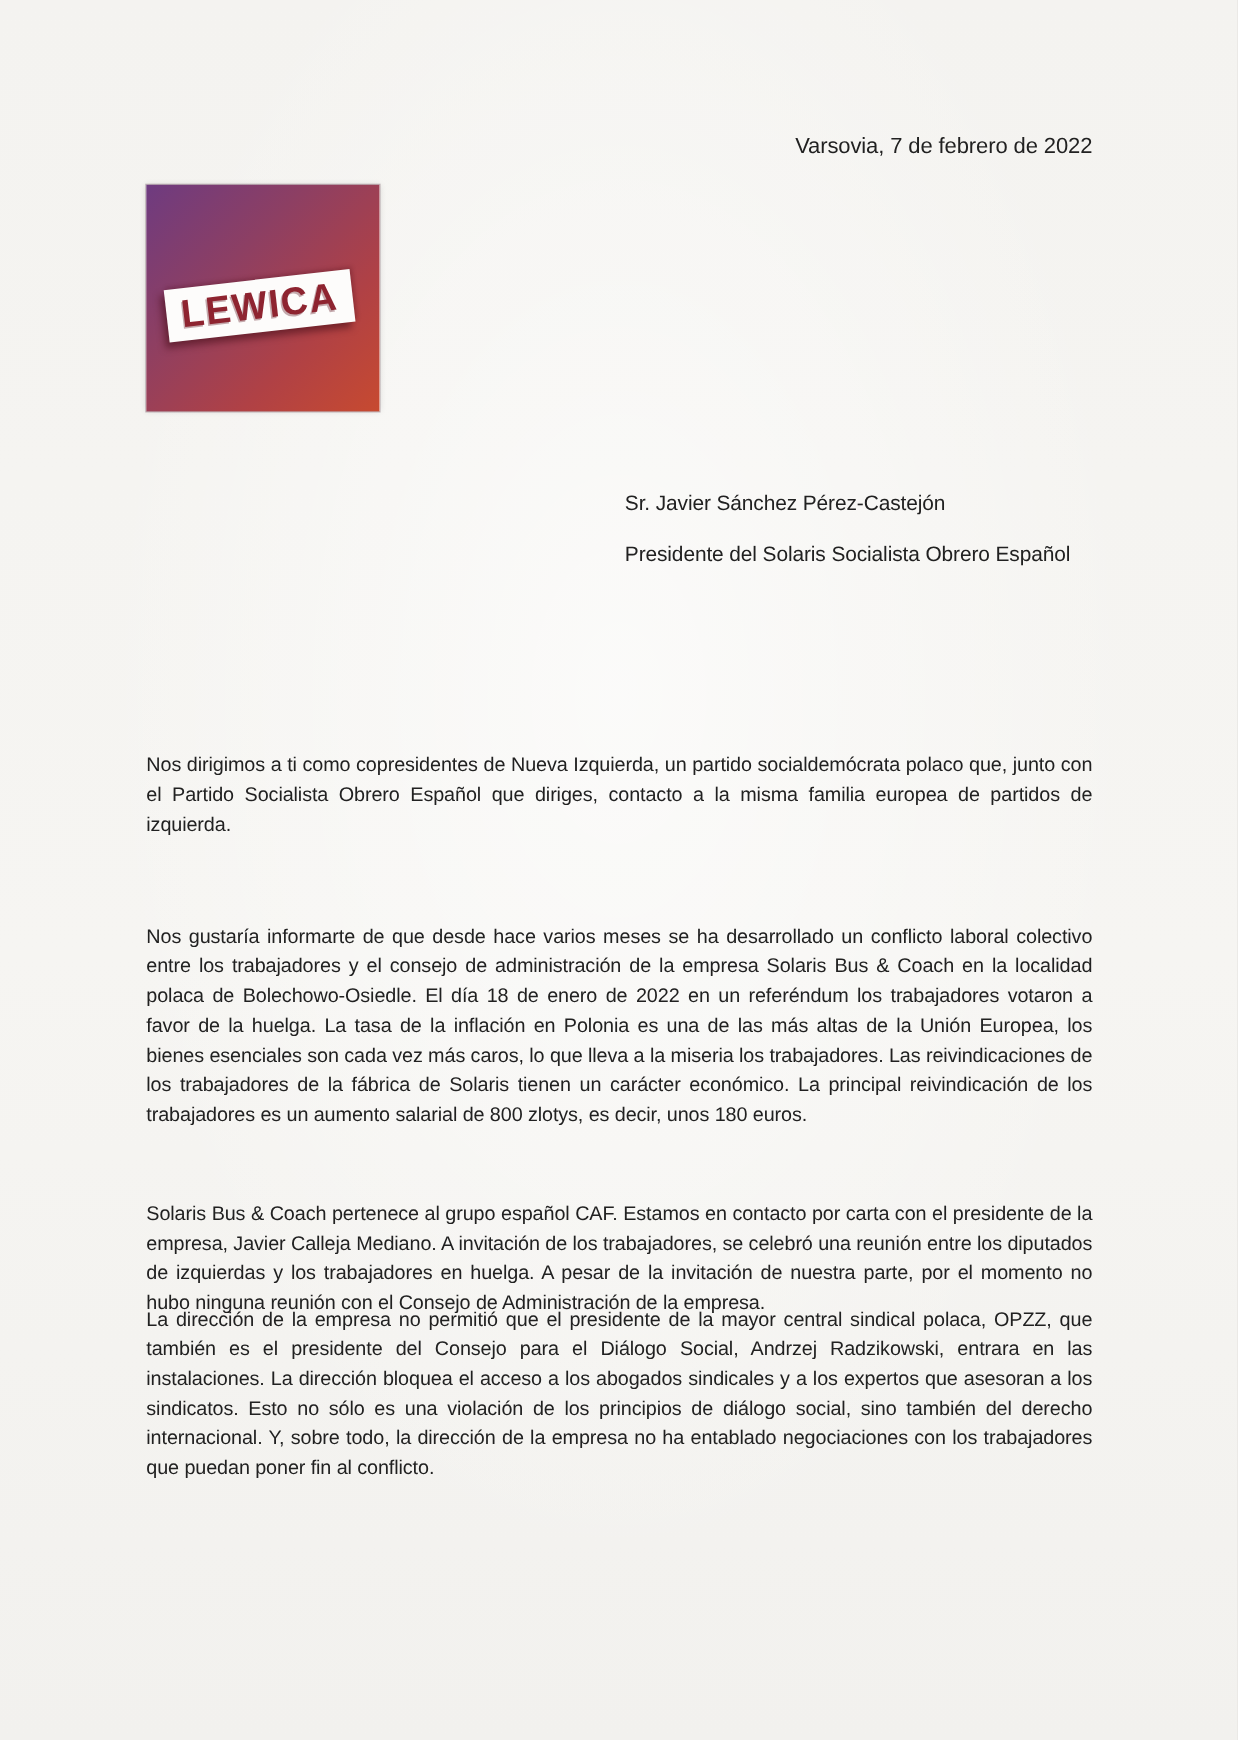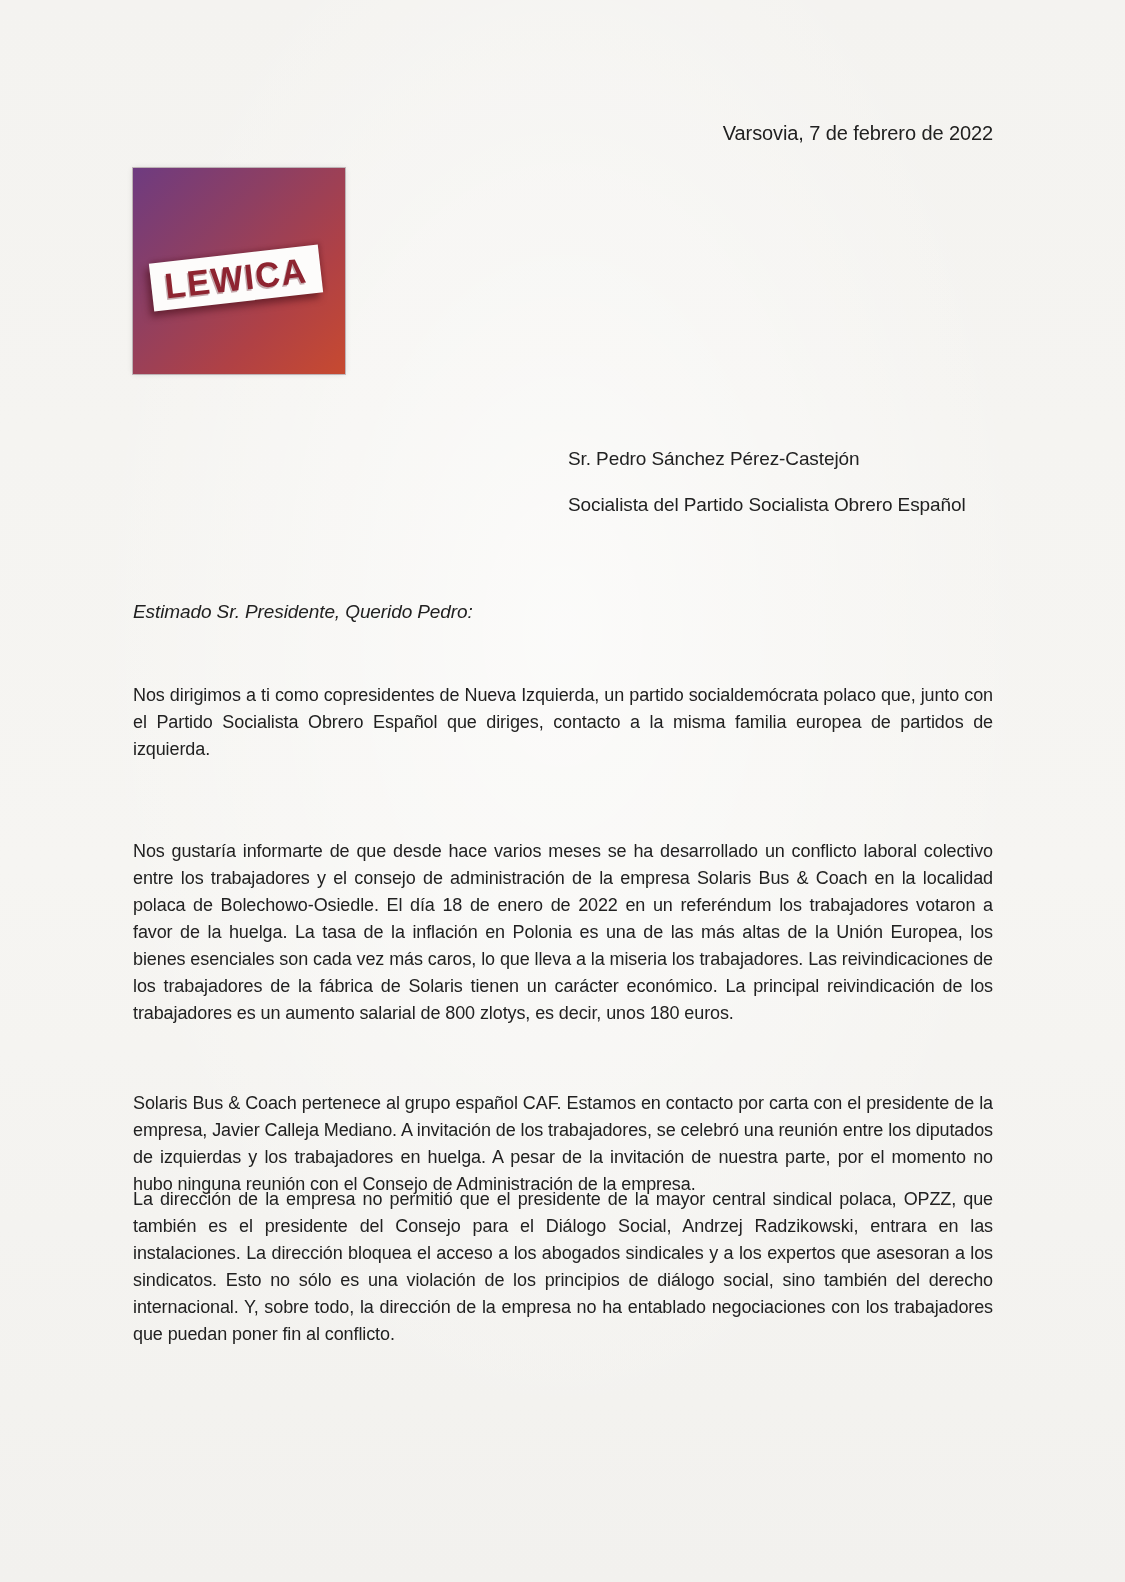--- a/index.html
+++ b/index.html
@@ -96,25 +96,24 @@
 
   <div class="date-line">Varsovia, 7 de febrero de 2022</div>
 
   <div class="logo">
     <div class="logo-banner">
       <span class="logo-wordmark">LEWICA</span>
     </div>
   </div>
 
   <div class="recipient">
-    <div>Sr. Pedro Sánchez Pérez-Castejón</div>
-    <div>Socialista del Partido Socialista Obrero Español</div>
+    <div>Sr. Javier Sánchez Pérez-Castejón</div>
+    <div>Presidente del Solaris Socialista Obrero Español</div>
   </div>
 
-  <div class="salutation">Estimado Sr. Presidente, Querido Pedro:</div>
 
   <p class="para para-1">Nos dirigimos a ti como copresidentes de Nueva Izquierda, un partido socialdemócrata polaco que, junto con el Partido Socialista Obrero Español que diriges, contacto a la misma familia europea de partidos de izquierda.</p>
 
   <p class="para para-2">Nos gustaría informarte de que desde hace varios meses se ha desarrollado un conflicto laboral colectivo entre los trabajadores y el consejo de administración de la empresa Solaris Bus &amp; Coach en la localidad polaca de Bolechowo-Osiedle. El día 18 de enero de 2022 en un referéndum los trabajadores votaron a favor de la huelga. La tasa de la inflación en Polonia es una de las más altas de la Unión Europea, los bienes esenciales son cada vez más caros, lo que lleva a la miseria los trabajadores. Las reivindicaciones de los trabajadores de la fábrica de Solaris tienen un carácter económico. La principal reivindicación de los trabajadores es un aumento salarial de 800 zlotys, es decir, unos 180 euros.</p>
 
   <p class="para para-3">Solaris Bus &amp; Coach pertenece al grupo español CAF. Estamos en contacto por carta con el presidente de la empresa, Javier Calleja Mediano. A invitación de los trabajadores, se celebró una reunión entre los diputados de izquierdas y los trabajadores en huelga. A pesar de la invitación de nuestra parte, por el momento no hubo ninguna reunión con el Consejo de Administración de la empresa.</p>
 
   <p class="para para-4">La dirección de la empresa no permitió que el presidente de la mayor central sindical polaca, OPZZ, que también es el presidente del Consejo para el Diálogo Social, Andrzej Radzikowski, entrara en las instalaciones. La dirección bloquea el acceso a los abogados sindicales y a los expertos que asesoran a los sindicatos. Esto no sólo es una violación de los principios de diálogo social, sino también del derecho internacional. Y, sobre todo, la dirección de la empresa no ha entablado negociaciones con los trabajadores que puedan poner fin al conflicto.</p>
 
 </div>

